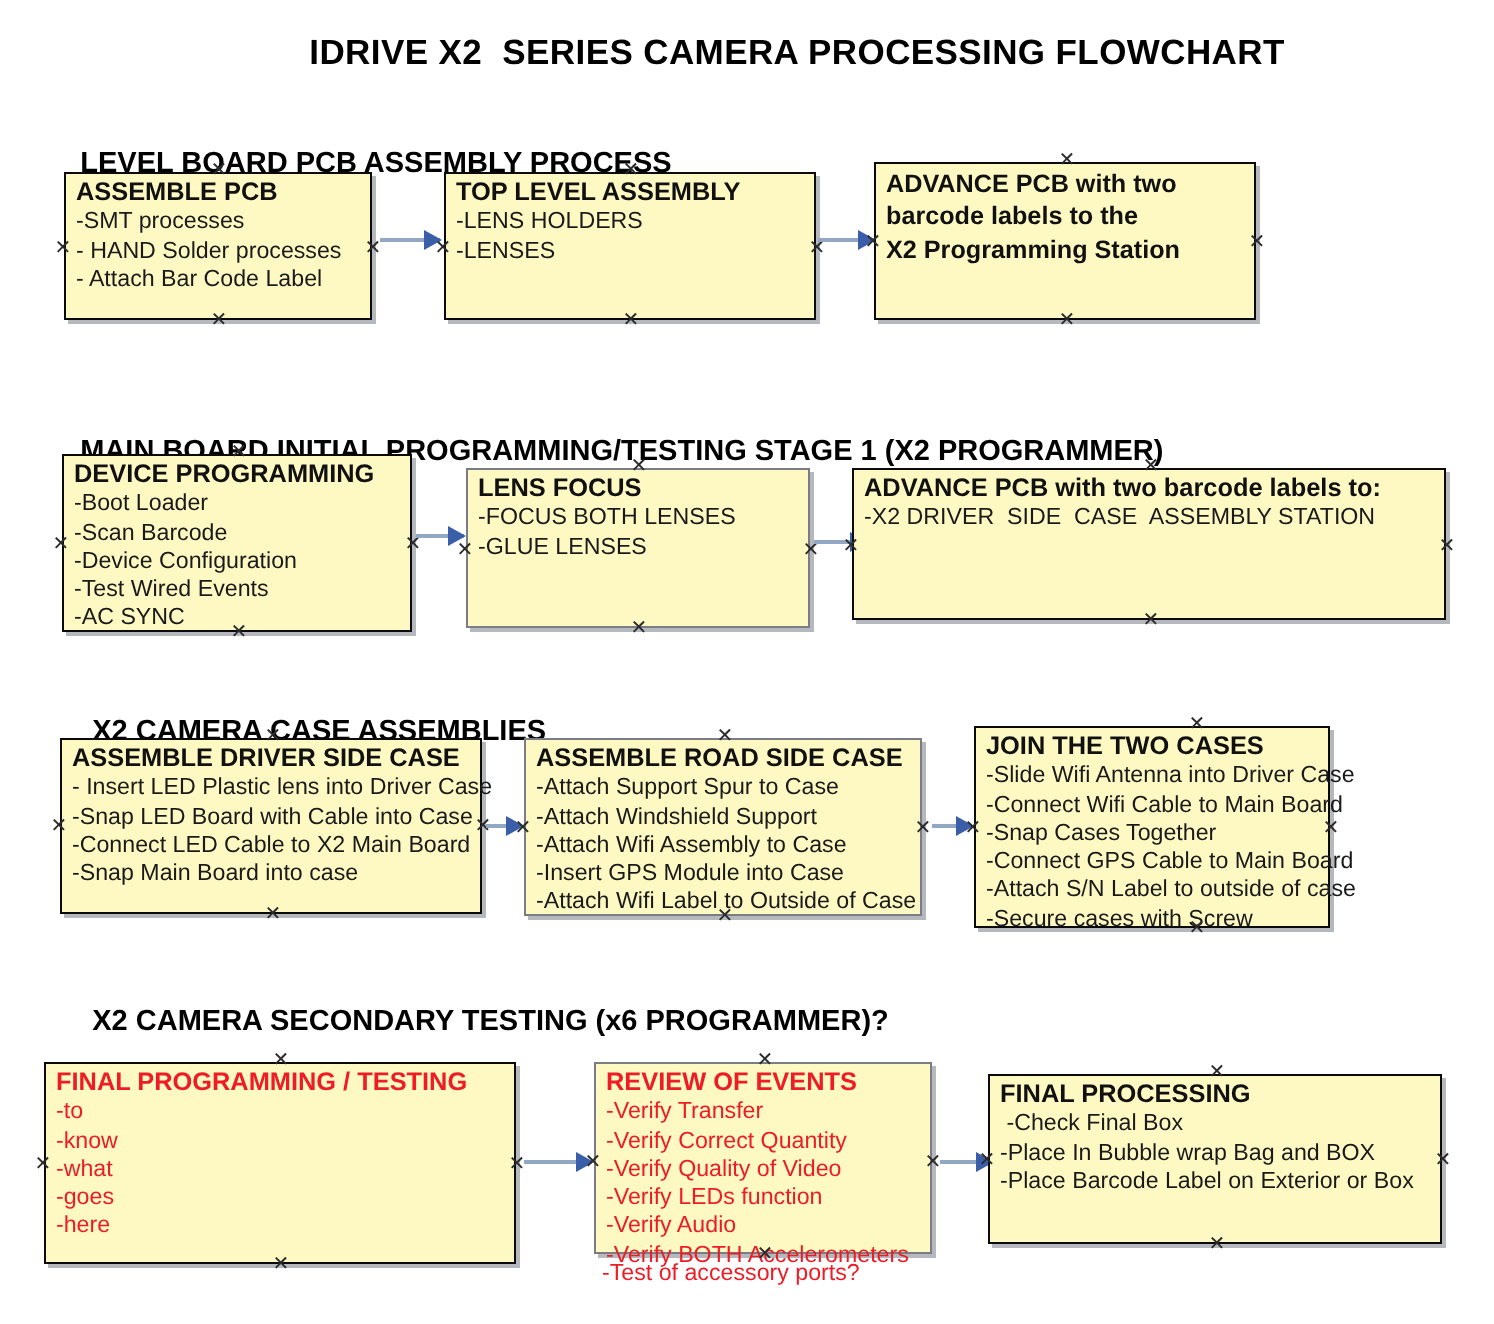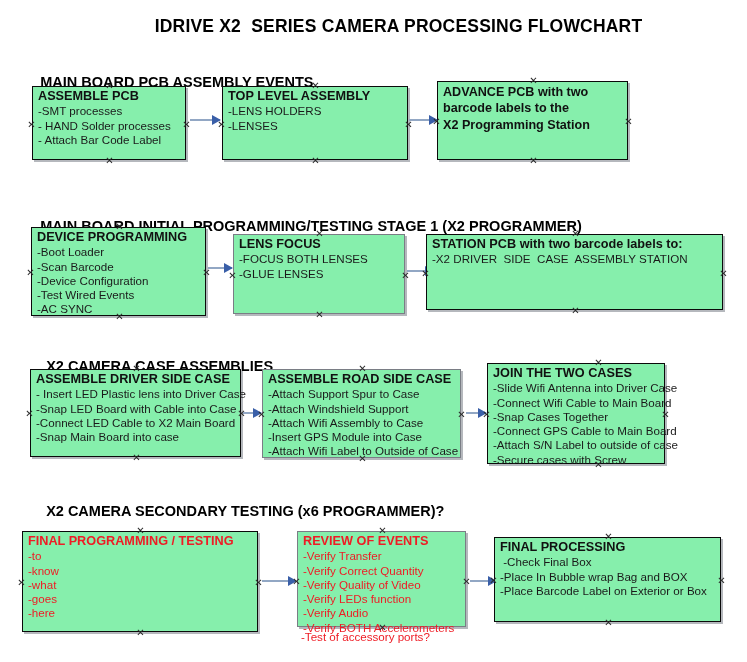--- a/index.html
+++ b/index.html
@@ -40,21 +40,21 @@
     color: #000000;
     white-space: pre;
   }
   .section-title .red {
     color: #000000;
   }
 
   
   .node {
     position: absolute;
-    background: #86efac;
+    background: #fef9c3;
     border: 1.5px solid #0a0a0a;
     box-sizing: border-box;
     box-shadow: 2px 2px 0 rgba(120,125,135,0.55);
     overflow: visible;
   }
   .node.gray-border {
     border: 1.5px solid #7a7d85;
   }
   .node-inner {
     padding: 2px 4px 2px 5px;
@@ -127,21 +127,21 @@
   .handle::before { content: "\2715"; }
 </style>
 </head>
 <body>
 
 <div id="canvas">
 
   <div class="doc-title">IDRIVE X2  SERIES CAMERA PROCESSING FLOWCHART</div>
 
   <div class="section-title" style="left:24px; top:58px;">
-    <span>MAIN BOARD PCB ASSEMBLY EVENTS</span>
+    <span>LEVEL BOARD PCB ASSEMBLY PROCESS</span>
   </div>
 
   <div class="node" style="left:32px; top:86px; width:154px; height:74px;">
     <div class="node-inner">
       <div class="node-title">ASSEMBLE PCB</div>
       <div class="node-line">-SMT processes</div>
       <div class="node-line">- HAND Solder processes</div>
       <div class="node-line">- Attach Bar Code Label</div>
     </div>
     <span class="handle" style="left:72px; top:-6px;"></span>
@@ -208,21 +208,21 @@
     <span class="handle" style="left:81px; top:-6px;"></span>
     <span class="handle" style="left:81px; bottom:-6px;"></span>
     <span class="handle" style="left:-6px; top:36px;"></span>
     <span class="handle" style="right:-6px; top:36px;"></span>
   </div>
 
   <div class="arrow" style="left:407px; top:270px; width:26px;"></div>
 
   <div class="node" style="left:426px; top:234px; width:297px; height:76px;">
     <div class="node-inner">
-      <div class="node-title">STATION PCB with two barcode labels to:</div>
+      <div class="node-title">ADVANCE PCB with two barcode labels to:</div>
       <div class="node-line">-X2 DRIVER  SIDE  CASE  ASSEMBLY STATION</div>
     </div>
     <span class="handle" style="left:144px; top:-6px;"></span>
     <span class="handle" style="left:144px; bottom:-6px;"></span>
     <span class="handle" style="left:-6px; top:34px;"></span>
     <span class="handle" style="right:-6px; top:34px;"></span>
   </div>
 
   <div class="section-title" style="left:30px; top:342px;">
     <span>X2 CAMERA CASE ASSEMBLIES</span>

